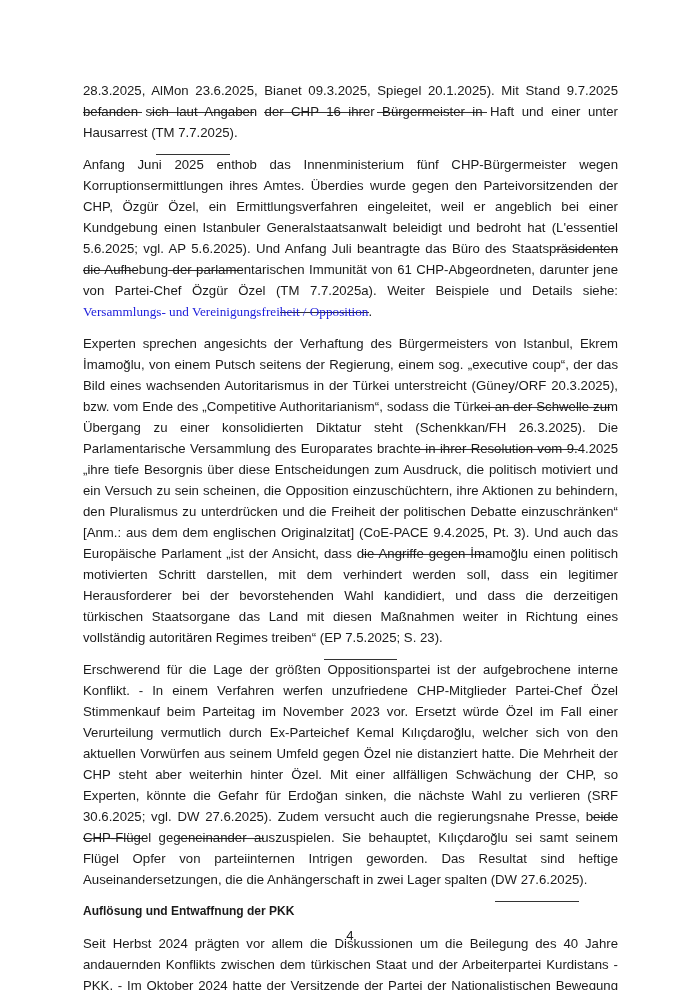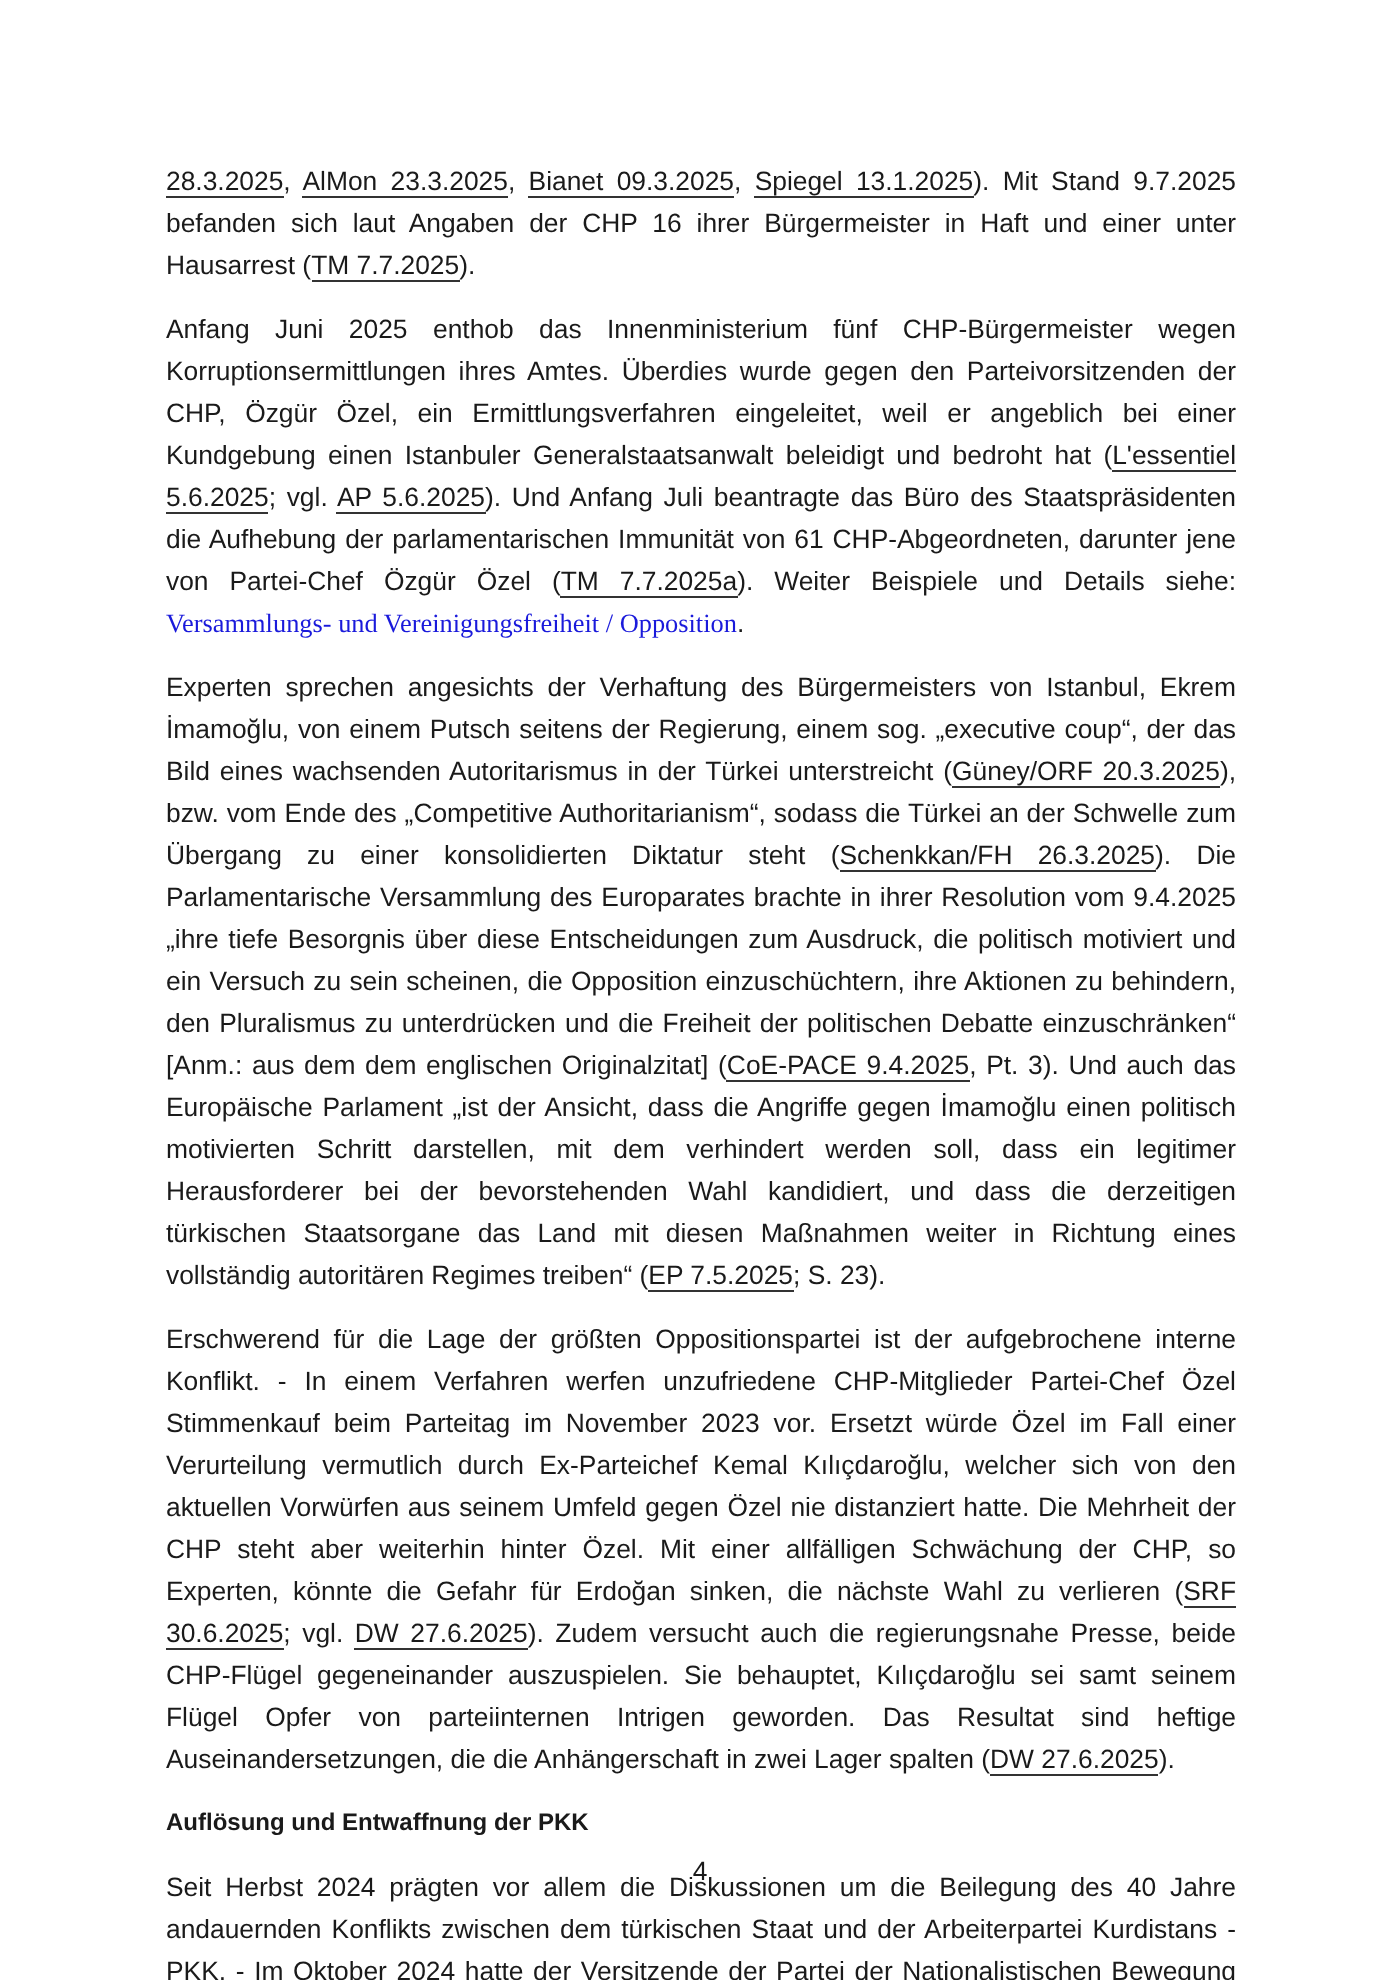--- a/index.html
+++ b/index.html
@@ -7,33 +7,33 @@
     width: 700px; height: 990px; position: relative; overflow: hidden;
     font-family: "Liberation Sans", sans-serif;
     color: #1a1a1a;
   }
   .page {
     position: absolute; left: 83px; top: 80px; width: 535px;
     font-size: 13.2px; line-height: 21px;
   }
   p { margin: 0 0 11px 0; text-align: justify; hyphens: manual; }
   h3 { margin: 0 0 11px 0; font-size: 12px; font-weight: bold; line-height: 21px; }
-  .ref { border-bottom: 1px solid #333; padding-bottom: 0px; text-decoration: none; color: #1a1a1a; }
+  .ref { border-bottom: 1px solid #333; padding-bottom: 14px; text-decoration: none; color: #1a1a1a; }
   .link { color: #1a1adb; text-decoration: none; font-family: Liberation Serif, serif; }
   .pagenum {
     position: absolute; top: 928px; left: 0; width: 700px; text-align: center;
     font-size: 13.2px;
   }
 </style>
 </head>
 <body>
 
 <div class="page">
 
-  <p><a class="ref">28.3.2025</a><span>, </span><a class="ref">AlMon 23.3.2025</a><span>, </span><a class="ref">Bianet 09.3.2025</a><span>, </span><a class="ref">Spiegel 13.1.2025</a><span>). Mit Stand 9.7.2025 befan­den sich laut Angaben der CHP 16 ihrer Bürgermeister in Haft und einer unter Hausarrest (</span><a class="ref">TM 7.7.2025</a><span>).</span></p>
+  <p><a class="ref">28.3.2025</a><span>, </span><a class="ref">AlMon 23.6.2025</a><span>, </span><a class="ref">Bianet 09.3.2025</a><span>, </span><a class="ref">Spiegel 20.1.2025</a><span>). Mit Stand 9.7.2025 befan­den sich laut Angaben der CHP 16 ihrer Bürgermeister in Haft und einer unter Hausarrest (</span><a class="ref">TM 7.7.2025</a><span>).</span></p>
 
   <p><span>Anfang Juni 2025 enthob das Innenministerium fünf CHP-Bürgermeister wegen Korruptionser­mittlungen ihres Amtes. Überdies wurde gegen den Parteivorsitzenden der CHP, Özgür Özel, ein Ermittlungsverfahren eingeleitet, weil er angeblich bei einer Kundgebung einen Istanbuler Generalstaatsanwalt beleidigt und bedroht hat (</span><a class="ref">L'essentiel 5.6.2025</a><span>; vgl. </span><a class="ref">AP 5.6.2025</a><span>). Und Anfang Juli beantragte das Büro des Staatspräsidenten die Aufhebung der parlamentarischen Immunität von 61 CHP-Abgeordneten, darunter jene von Partei-Chef Özgür Özel (</span><a class="ref">TM 7.7.2025a</a><span>). Weiter Beispiele und Details siehe: </span><a class="link">Versammlungs- und Vereinigungsfreiheit / Opposition</a><span>.</span></p>
 
   <p><span>Experten sprechen angesichts der Verhaftung des Bürgermeisters von Istanbul, Ekrem İma­moğlu, von einem Putsch seitens der Regierung, einem sog. „executive coup“, der das Bild eines wachsenden Autoritarismus in der Türkei unterstreicht (</span><a class="ref">Güney/ORF 20.3.2025</a><span>), bzw. vom Ende des „Competitive Authoritarianism“, sodass die Türkei an der Schwelle zum Übergang zu einer konsolidierten Diktatur steht (</span><a class="ref">Schenkkan/FH 26.3.2025</a><span>). Die Parlamentarische Versamm­lung des Europarates brachte in ihrer Resolution vom 9.4.2025 „ihre tiefe Besorgnis über diese Entscheidungen zum Ausdruck, die politisch motiviert und ein Versuch zu sein scheinen, die Op­position einzuschüchtern, ihre Aktionen zu behindern, den Pluralismus zu unterdrücken und die Freiheit der politischen Debatte einzuschränken“ [Anm.: aus dem dem englischen Originalzitat] (</span><a class="ref">CoE-PACE 9.4.2025</a><span>, Pt. 3). Und auch das Europäische Parlament „ist der Ansicht, dass die Angriffe gegen İmamoğlu einen politisch motivierten Schritt darstellen, mit dem verhindert wer­den soll, dass ein legitimer Herausforderer bei der bevorstehenden Wahl kandidiert, und dass die derzeitigen türkischen Staatsorgane das Land mit diesen Maßnahmen weiter in Richtung eines vollständig autoritären Regimes treiben“ (</span><a class="ref">EP 7.5.2025</a><span>; S. 23).</span></p>
 
   <p><span>Erschwerend für die Lage der größten Oppositionspartei ist der aufgebrochene interne Konflikt. - In einem Verfahren werfen unzufriedene CHP-Mitglieder Partei-Chef Özel Stimmenkauf beim Parteitag im November 2023 vor. Ersetzt würde Özel im Fall einer Verurteilung vermutlich durch Ex-Parteichef Kemal Kılıçdaroğlu, welcher sich von den aktuellen Vorwürfen aus seinem Umfeld gegen Özel nie distanziert hatte. Die Mehrheit der CHP steht aber weiterhin hinter Özel. Mit einer allfälligen Schwächung der CHP, so Experten, könnte die Gefahr für Erdoğan sinken, die nächste Wahl zu verlieren (</span><a class="ref">SRF 30.6.2025</a><span>; vgl. </span><a class="ref">DW 27.6.2025</a><span>). Zudem versucht auch die regie­rungsnahe Presse, beide CHP-Flügel gegeneinander auszuspielen. Sie behauptet, Kılıçdaroğlu sei samt seinem Flügel Opfer von parteiinternen Intrigen geworden. Das Resultat sind heftige Auseinandersetzungen, die die Anhängerschaft in zwei Lager spalten (</span><a class="ref">DW 27.6.2025</a><span>).</span></p>
 
   <h3>Auflösung und Entwaffnung der PKK</h3>
 
   <p><span>Seit Herbst 2024 prägten vor allem die Diskussionen um die Beilegung des 40 Jahre andau­ernden Konflikts zwischen dem türkischen Staat und der Arbeiterpartei Kurdistans - PKK. - Im Oktober 2024 hatte der Versitzende der Partei der Nationalistischen Bewegung (MHP), Devlet Bahçeli, den überraschenden Vorschlag gemacht, dass im Gegenzug für die Option einer (mög­lichen) Freilassung des inhaftierten PKK-Führers Abdullah Öcalan dieser selbst zu einem Ende</span></p>

